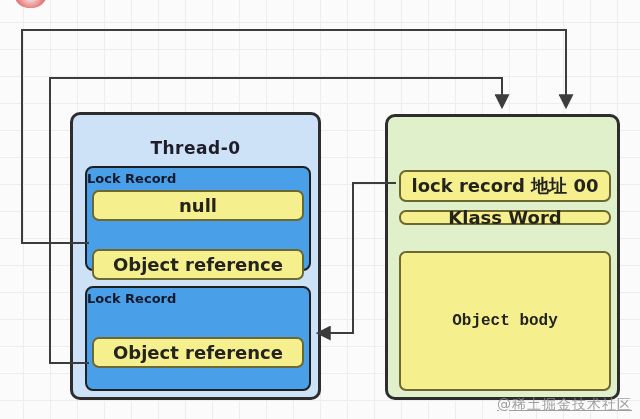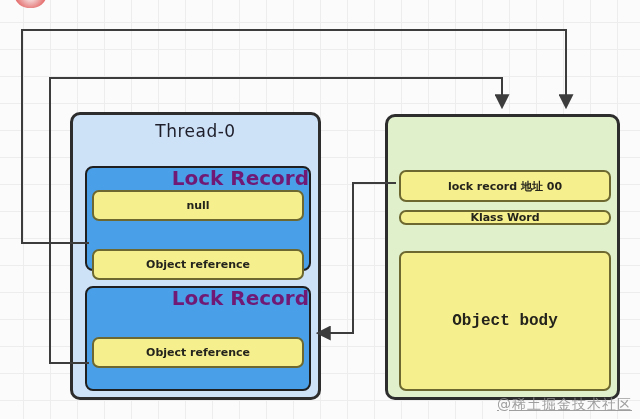--- a/index.html
+++ b/index.html
@@ -35,51 +35,51 @@
   .thread-box{
     left:70px;top:112px;width:251px;height:288px;
     background:#cde1f7;
   }
   .object-box{
     left:385px;top:114px;width:235px;height:286px;
     background:#dff0cb;
   }
   .bigbox-title{
     text-align:center;
-    font-weight:normal;
+    font-weight:bold;
     font-size:17px;
     color:#1e1e2a;
-    padding-top:6px;
+    padding-top:23px;
     letter-spacing:.5px;
   }
   
   .lock-record{
     position:absolute;
     left:12px;width:226px;height:105px;
     background:#4aa0e8;
     border:2px solid #1f1f1f;
     border-radius:8px;
     box-sizing:border-box;
   }
   .lock-record.first{top:51px;}
   .lock-record.second{top:171px;}
   .lock-record-title{
-    text-align:right;
+    text-align:left;
     font-weight:bold;
-    font-size:20px;
-    color:#701a75;
+    font-size:13px;
+    color:#0f172a;
     line-height:21px;
   }
   .cell{
     background:#f6ef8e;
     border:2px solid #6d682f;
     border-radius:7px;
     box-sizing:border-box;
     font-weight:bold;
-    font-size:11px;
+    font-size:18px;
     color:#24241c;
     display:flex;align-items:center;justify-content:center;
     text-align:center;
   }
   .lock-record .cell{
     margin:0 5px;
     height:31px;
   }
   .lock-record .cell.r1{margin-top:1px;}
   .lock-record .cell.r2{margin-top:28px;}

